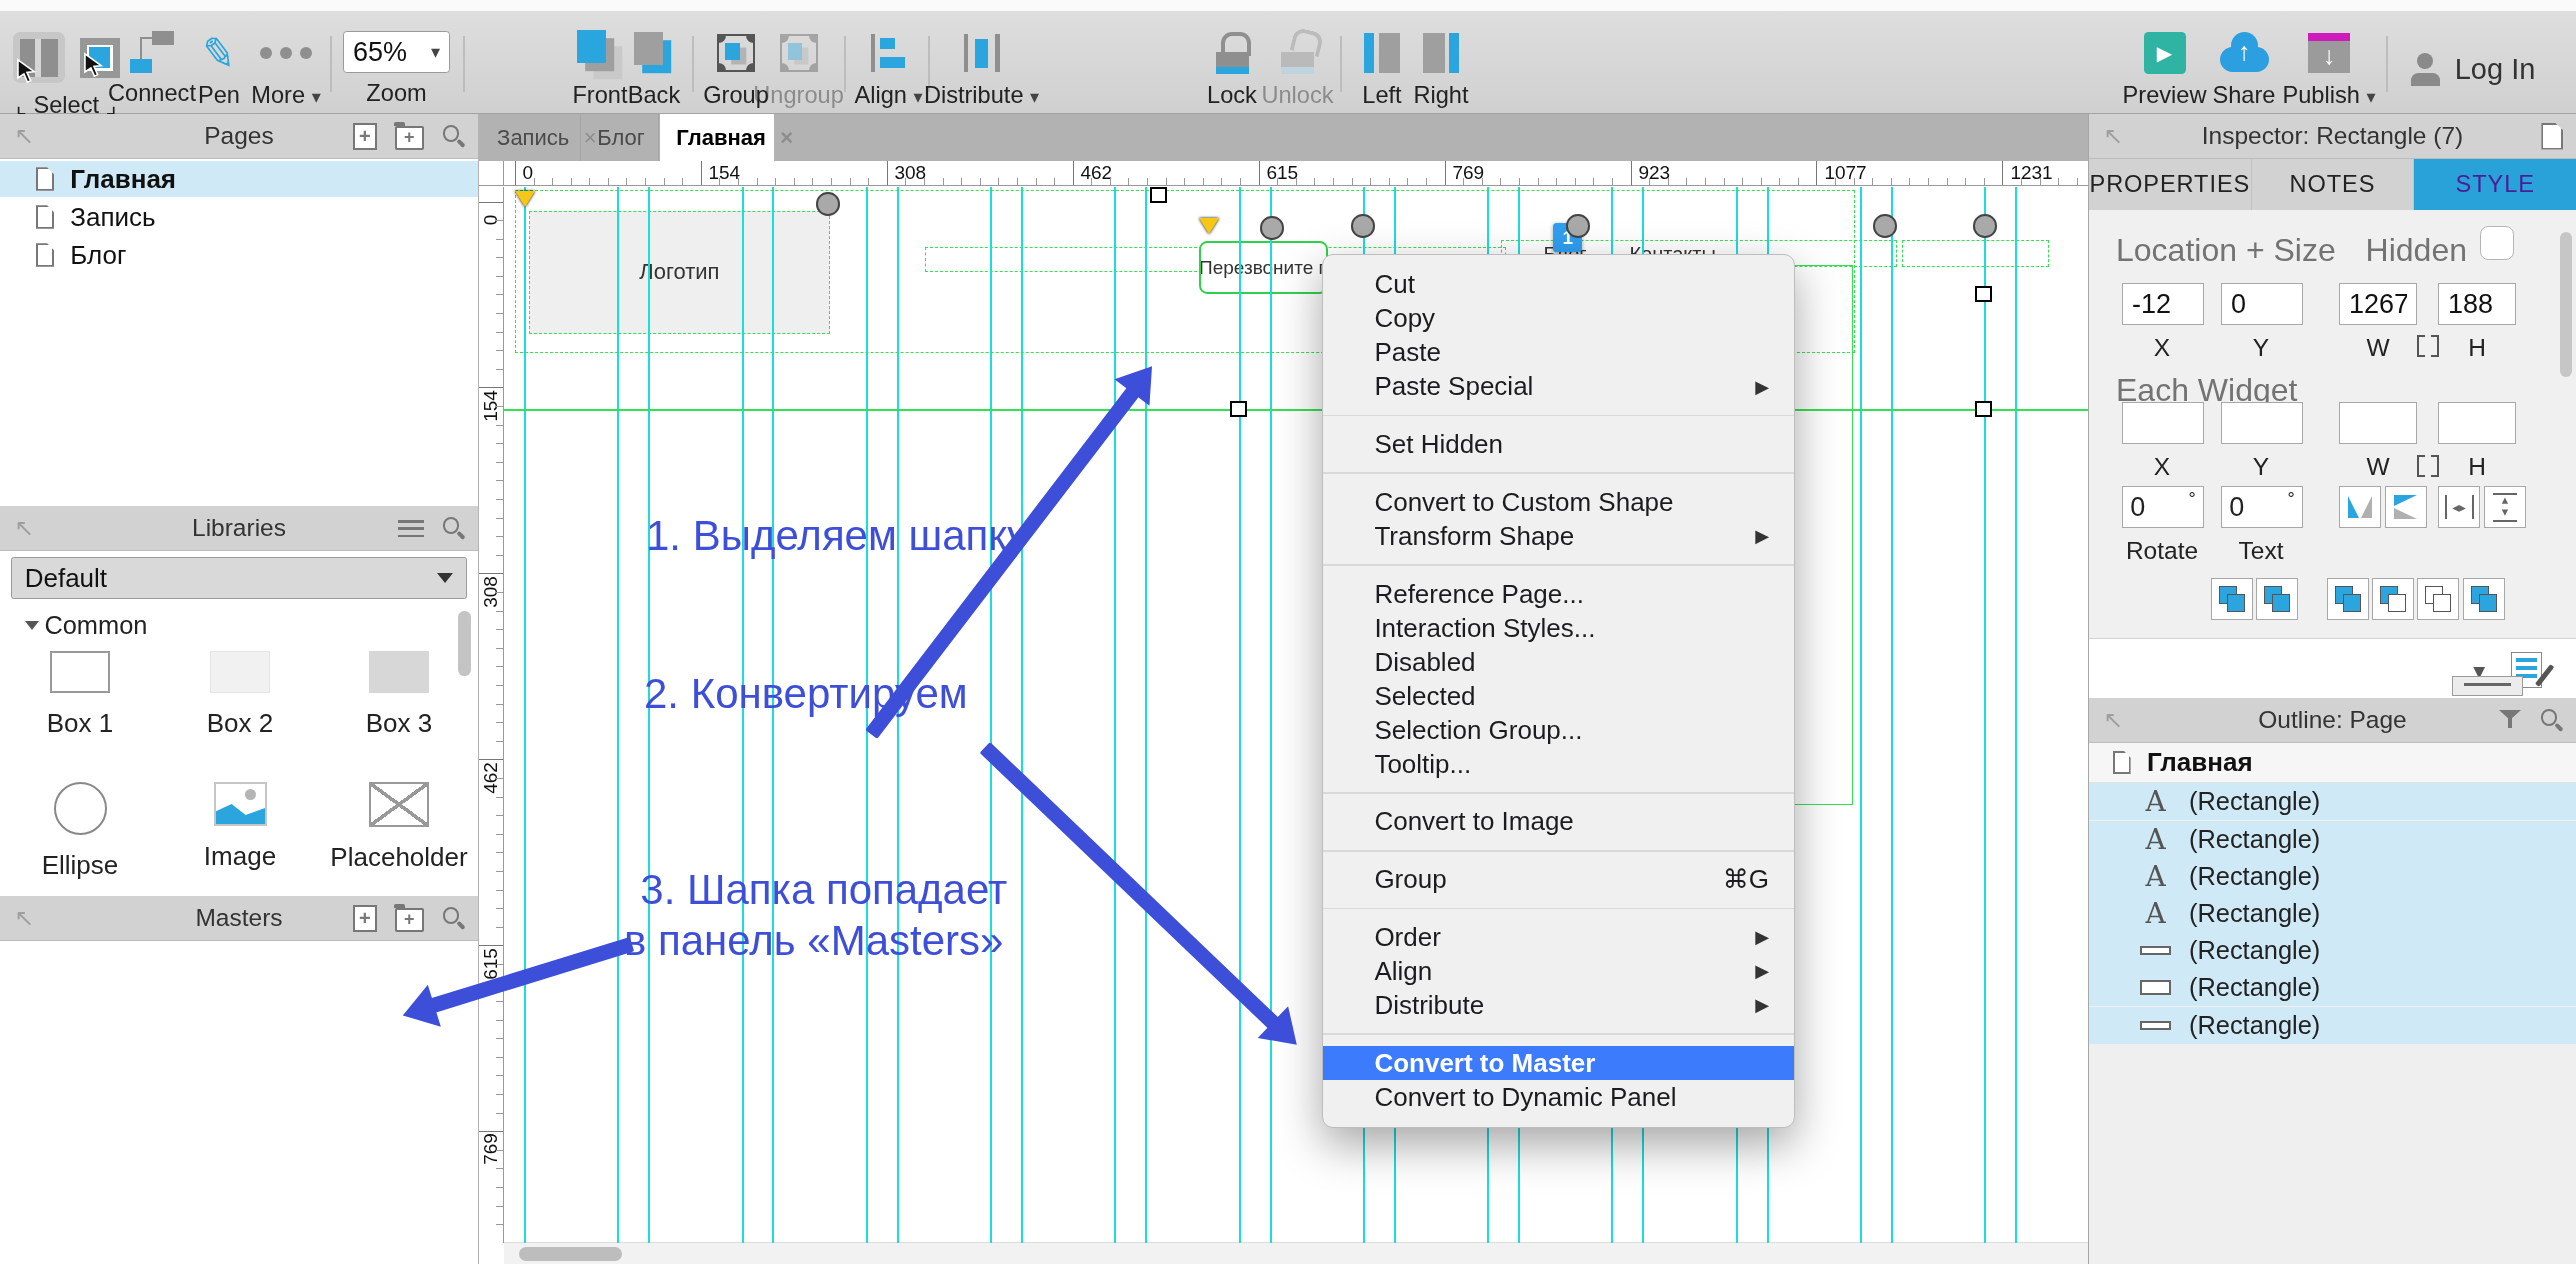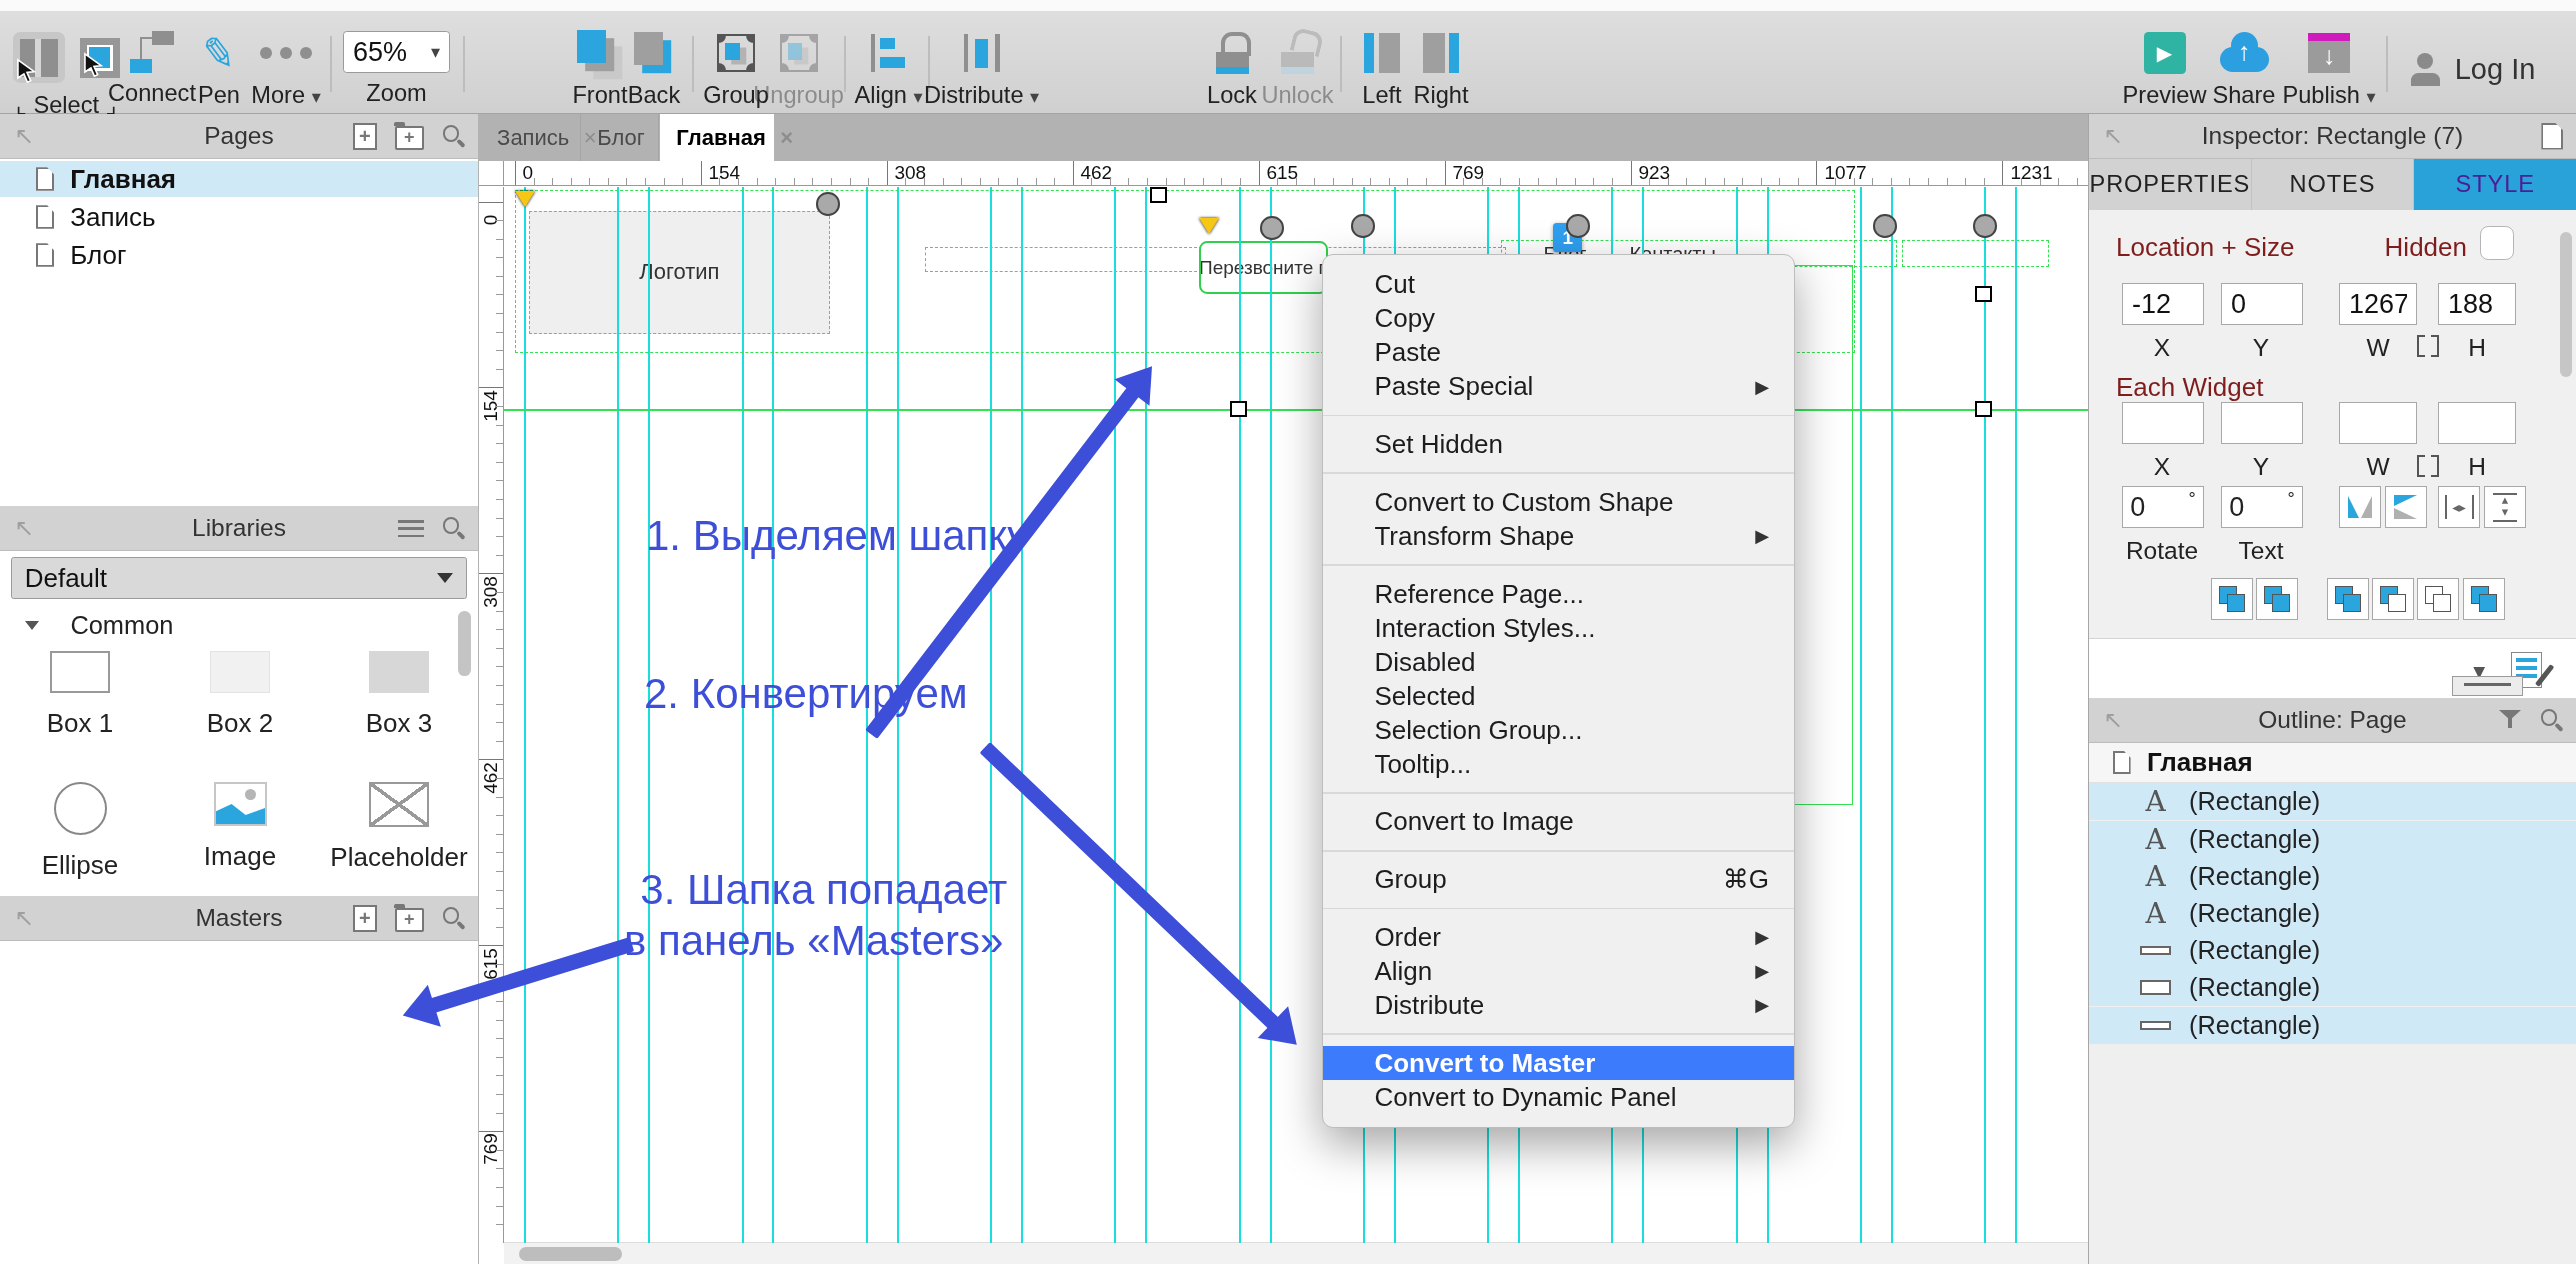--- a/index.html
+++ b/index.html
@@ -86,21 +86,21 @@
 .i-funnel{width:23.6px;height:23.6px;position:relative}
 .i-funnel::before{content:"";position:absolute;top:1.8px;left:0.9px;border-left:11px solid transparent;border-right:11px solid transparent;border-top:10px solid #777}
 .i-funnel::after{content:"";position:absolute;left:10px;top:10px;width:3.6px;height:10px;background:#777}
 
 #leftpanel{position:absolute;left:0;top:114px;width:479px;height:1150px;background:#fff;border-right:1.8px solid #b3b3b3}
 .prow{position:absolute;left:0;right:0;height:36px;display:flex;align-items:center;gap:16.3px;padding-left:36px;font-size:26px;color:#111}
 .prow.sel{background:#cfe9f7;font-weight:bold}
 #libsel{position:absolute;left:11px;right:11px;top:443px;height:42px;background:#d9d9d9;border:1.8px solid #9a9a9a;border-radius:2.7px;display:flex;align-items:center;justify-content:space-between;padding:0 12.7px;font-size:26px;color:#111}
 .chev{width:0;height:0;border-left:8.2px solid transparent;border-right:8.2px solid transparent;border-top:10px solid #333}
 .chevsm{width:0;height:0;border-left:7.3px solid transparent;border-right:7.3px solid transparent;border-top:9px solid #555}
-#commonrow{position:absolute;left:25.4px;top:497px;display:flex;align-items:center;gap:31px;font-size:25.4px;color:#222}
+#commonrow{position:absolute;left:25.4px;top:497px;display:flex;align-items:center;gap:5px;font-size:25.4px;color:#222}
 .lw{position:absolute;width:160px;display:flex;flex-direction:column;align-items:center;gap:14.5px;font-size:26px;color:#222}
 .w-box1{width:60px;height:42px;background:#fff;border:2.7px solid #999}
 .w-box2{width:60px;height:42px;background:#f1f1f1;border:0.9px solid #e3e3e3}
 .w-box3{width:60px;height:42px;background:#d7d7d7}
 .w-ellipse{width:53px;height:53px;border:2.7px solid #888;border-radius:50%;background:#fff}
 .w-image{width:53px;height:44px;background:#fff;border:2.7px solid #c6c6c6;position:relative;overflow:hidden}
 .w-image::before{content:"";position:absolute;bottom:0;left:-3.6px;right:-3.6px;height:20px;background:#2aa5dd;clip-path:polygon(0 100%,0 45%,35% 0,60% 55%,100% 15%,100% 100%)}
 .w-image::after{content:"";position:absolute;top:4.5px;right:8.2px;width:11.8px;height:11.8px;border-radius:50%;background:#b5b5b5}
 .w-ph{width:60px;height:45px;border:2.7px solid #999;background:
  linear-gradient(to top right,transparent calc(50% - 1.8px),#999 calc(50% - 1.8px) calc(50% + 1.8px),transparent calc(50% + 1.8px)),
@@ -144,21 +144,21 @@
 .msep{height:1.8px;background:#d9d9d9;margin:11px 0}
 
 .anno{position:absolute;color:#3d4ed8;font-size:42px;z-index:55;white-space:nowrap;line-height:51px}
 .arrow{position:absolute;height:14.5px;background:#3d4ed8;transform-origin:0 50%;z-index:60;border-radius:1.8px}
 .arrow::after{content:"";position:absolute;right:-31px;top:50%;transform:translateY(-50%);border-left:33px solid #3d4ed8;border-top:22px solid transparent;border-bottom:22px solid transparent}
 
 #rightpanel{position:absolute;left:2088px;top:114px;width:488px;height:1150px;background:#f0f0f0;border-left:1.8px solid #a6a6a6}
 #itabs{position:absolute;left:0;top:45px;right:0;height:51px;display:flex}
 .itab{flex:1;display:flex;align-items:center;justify-content:center;font-size:23.6px;letter-spacing:0.9px;color:#222;background:#d2d2d2;border-right:1.8px solid #c2c2c2}
 .itab.active{background:#29a2da;color:#4c1d95;border-right:none}
-.ihead{position:absolute;font-size:26px;color:#7f1d1d}
+.ihead{position:absolute;font-size:32px;color:#737373}
 .ibox{position:absolute;height:42px;background:#fff;border:1.8px solid #a8a8a8;font-size:27px;padding:0 9px;color:#111;font-family:inherit}
 .iboxd{position:absolute;height:42px;background:#fff;border:1.8px solid #a8a8a8;display:flex;align-items:center;justify-content:space-between;padding:0 7.3px;font-size:27px}
 .iboxd .deg{font-size:18px;align-self:flex-start;margin-top:1.8px}
 .flbl{position:absolute;font-size:24.5px;color:#222;transform:translateX(-50%)}
 .i-link{position:absolute;width:22px;height:18px}
 .i-link::before{content:"";position:absolute;left:0;top:0;width:6.3px;height:18px;border:2.7px solid #555;border-right:none}
 .i-link::after{content:"";position:absolute;right:0;top:0;width:6.3px;height:18px;border:2.7px solid #555;border-left:none}
 #hidecb{position:absolute;right:62px;top:112px;width:34px;height:34px;background:#fff;border:1.8px solid #b5b5b5;border-radius:8.2px}
 .sbtn{position:absolute;width:42px;height:42px;background:#fff;border:1.8px solid #a8a8a8;display:flex;align-items:center;justify-content:center}
 .i-fh{width:23.6px;height:22px;position:relative}

